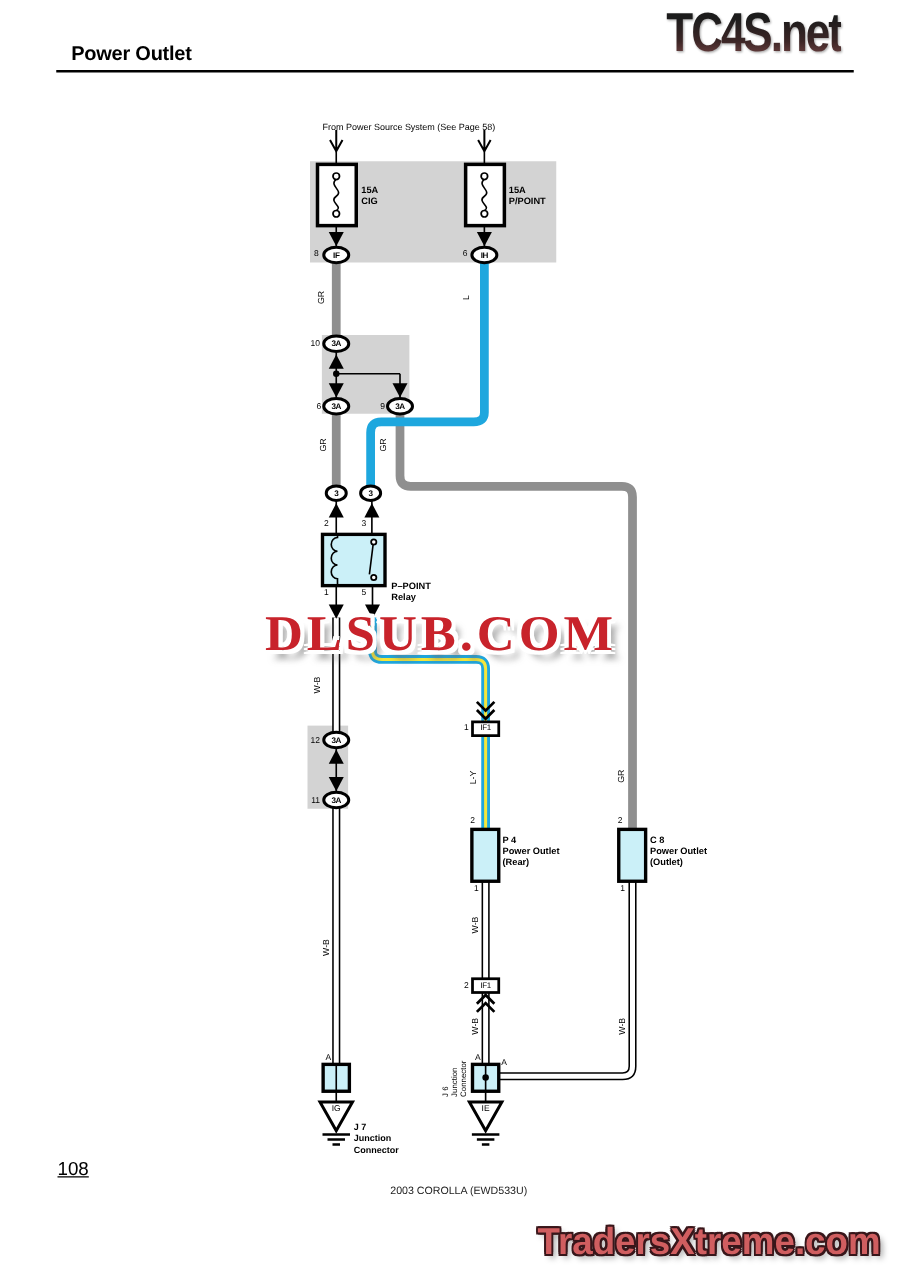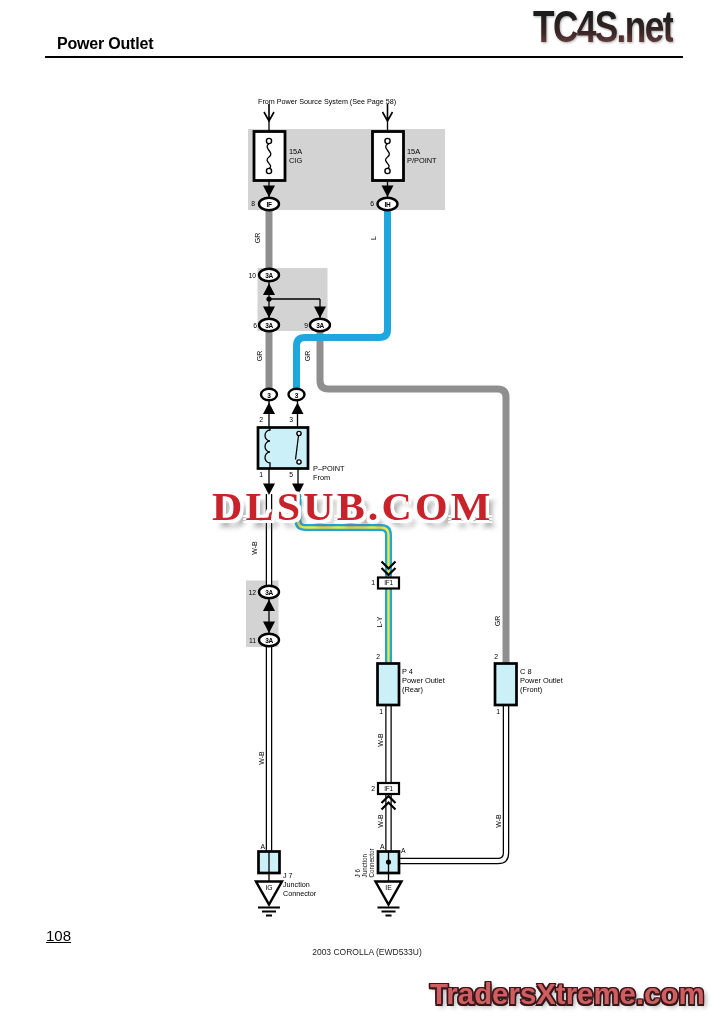--- a/index.html
+++ b/index.html
@@ -25,21 +25,21 @@
   .dlsub{position:absolute;left:212px;top:483px;font-family:"Liberation Serif",serif;
         font-size:40px;font-weight:bold;letter-spacing:3px;color:#c8232b;
         transform:scaleX(1.05);transform-origin:left top;white-space:nowrap;
         text-shadow:-3px -3px 0 #fff,3px -3px 0 #fff,-3px 3px 0 #fff,3px 3px 0 #fff,
         -3px 0 0 #fff,3px 0 0 #fff,0 -3px 0 #fff,0 3px 0 #fff,6px 7px 5px rgba(110,110,110,.6);}
 
   
   .lbl{position:absolute;font-size:7.2px;line-height:9px;white-space:nowrap;}
   .pin{position:absolute;font-size:6.8px;line-height:8px;text-align:right;}
   .ovt{position:absolute;font-size:6.5px;font-weight:bold;line-height:8px;text-align:center;letter-spacing:-0.3px;}
-  .nm{position:absolute;font-size:7.4px;line-height:9.3px;white-space:nowrap;}
+  .nm{position:absolute;font-size:7.4px;line-height:9.3px;white-space:nowrap;font-weight:bold;}
   .vlbl{position:absolute;width:30px;height:10px;line-height:10px;text-align:center;font-size:7px;
         transform:rotate(-90deg);}
   .gndt{position:absolute;font-size:6.8px;line-height:8px;text-align:center;}
   .rotblock{position:absolute;left:343px;top:846px;width:42px;height:21px;transform:rotate(-90deg);
         font-size:6.3px;line-height:7px;text-align:left;}
 
   
   .gbox{fill:#d3d3d3;stroke:none;}
   .thin{stroke:#000;stroke-width:1.3;fill:none;}
   .vline{stroke:#000;stroke-width:1.6;fill:none;}
@@ -212,21 +212,21 @@
 
   <div class="ovt" style="left:261px;top:391.5px;width:16px;">3</div>
   <div class="ovt" style="left:288.5px;top:391.5px;width:16px;">3</div>
 
   <div class="pin" style="left:253px;top:415.5px;width:10px;">2</div>
   <div class="pin" style="left:283px;top:415.5px;width:10px;">3</div>
   <div class="pin" style="left:253px;top:470.5px;width:10px;">1</div>
   <div class="pin" style="left:283px;top:470.5px;width:10px;">5</div>
   <div class="nm" style="left:313px;top:439px;margin-top:25px;">
     <div>P–POINT</div>
-    <div>From</div>
+    <div>Relay</div>
   </div>
 
   <div class="pin" style="left:242px;top:588.5px;width:14px;">12</div>
   <div class="ovt" style="left:259px;top:588.5px;width:20px;">3A</div>
   <div class="pin" style="left:242px;top:636.5px;width:14px;">11</div>
   <div class="ovt" style="left:259px;top:636.5px;width:20px;">3A</div>
 
   <div class="pin" style="left:365px;top:578.5px;width:10px;">1</div>
   <div class="ovt" style="left:378px;top:579px;width:21px;font-weight:normal;font-size:6.4px;">IF1</div>
   <div class="pin" style="left:365px;top:784.5px;width:10px;">2</div>
@@ -237,26 +237,26 @@
     <div>P 4</div>
     <div>Power Outlet</div>
     <div>(Rear)</div>
   </div>
   <div class="pin" style="left:373px;top:708px;width:10px;">1</div>
 
   <div class="pin" style="left:488px;top:653px;width:10px;">2</div>
   <div class="nm" style="left:520px;top:666.5px;">
     <div>C 8</div>
     <div>Power Outlet</div>
-    <div>(Front)</div>
+    <div>(Outlet)</div>
   </div>
   <div class="pin" style="left:490px;top:708px;width:10px;">1</div>
 
   <div class="pin" style="left:255px;top:842.5px;width:10px;">A</div>
-  <div class="nm" style="left:283px;top:871px;font-size:7.2px;line-height:9px;">
+  <div class="nm" style="left:283px;top:897px;font-size:7.2px;line-height:9px;">
     <div>J 7</div>
     <div>Junction</div>
     <div>Connector</div>
   </div>
   <div class="gndt" style="left:259px;top:884px;width:20px;">IG</div>
 
   <div class="pin" style="left:374.5px;top:842.5px;width:10px;">A</div>
   <div class="pin" style="left:401px;top:847px;width:10px;text-align:left;">A</div>
   <div class="rotblock">
     <div>J 6</div>

